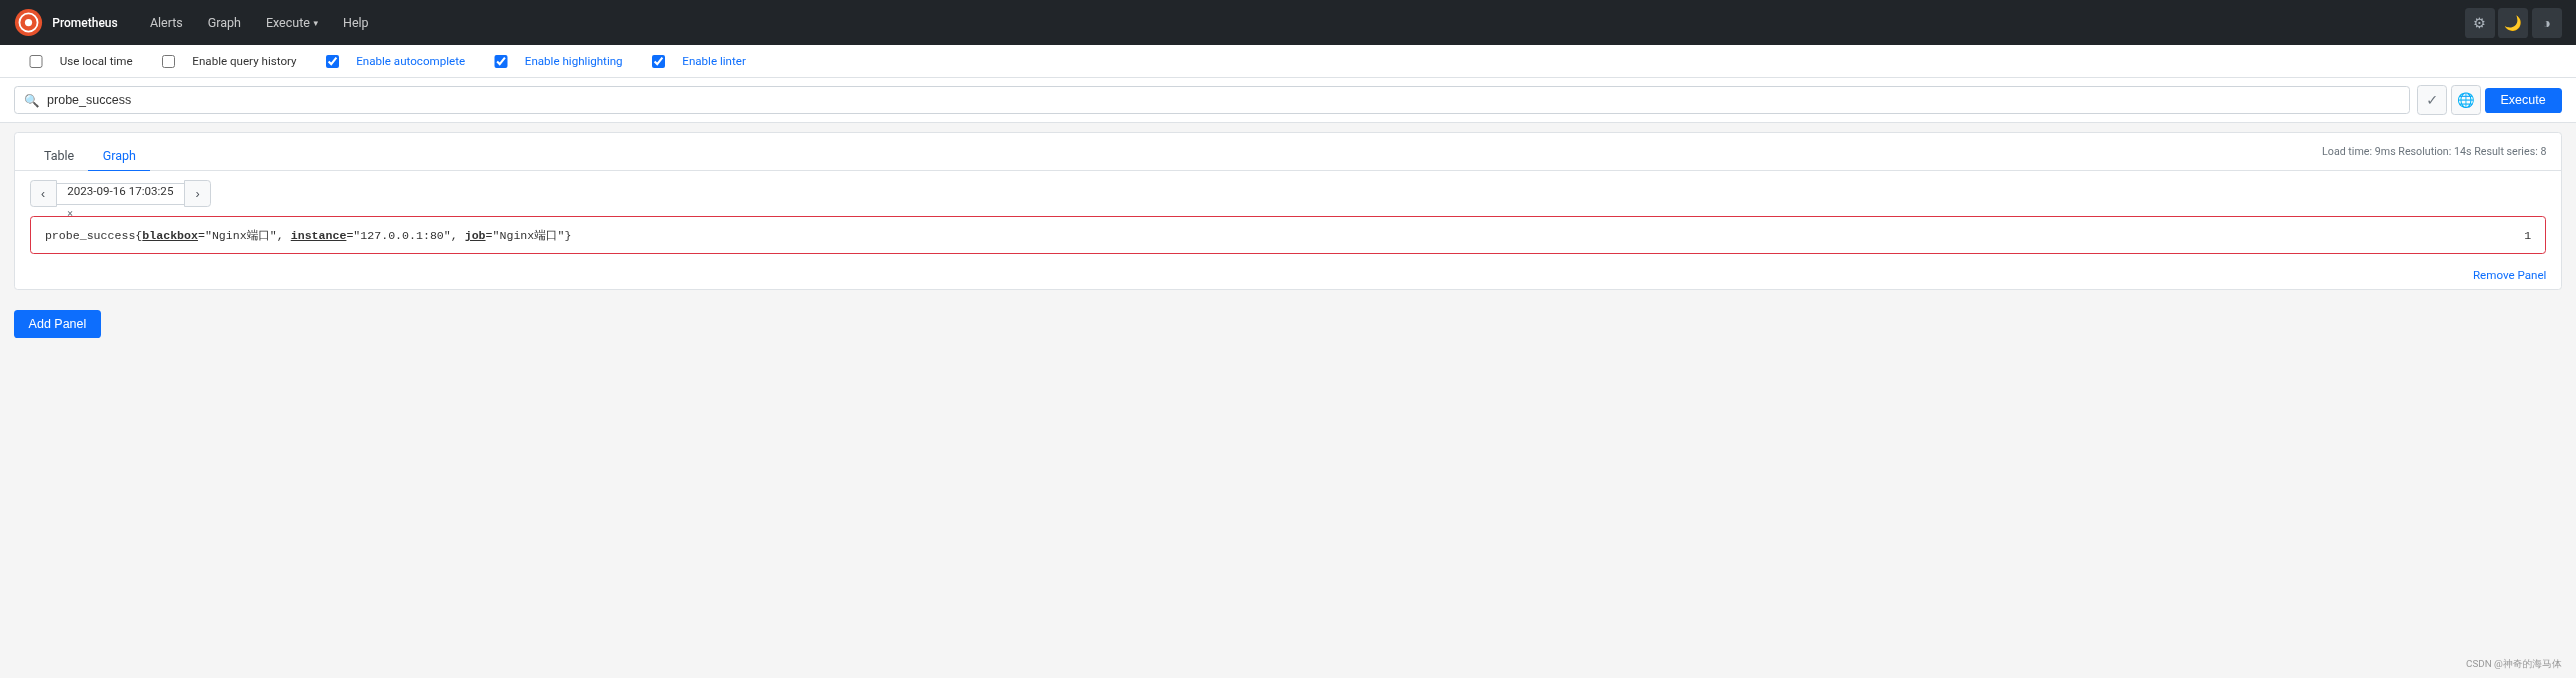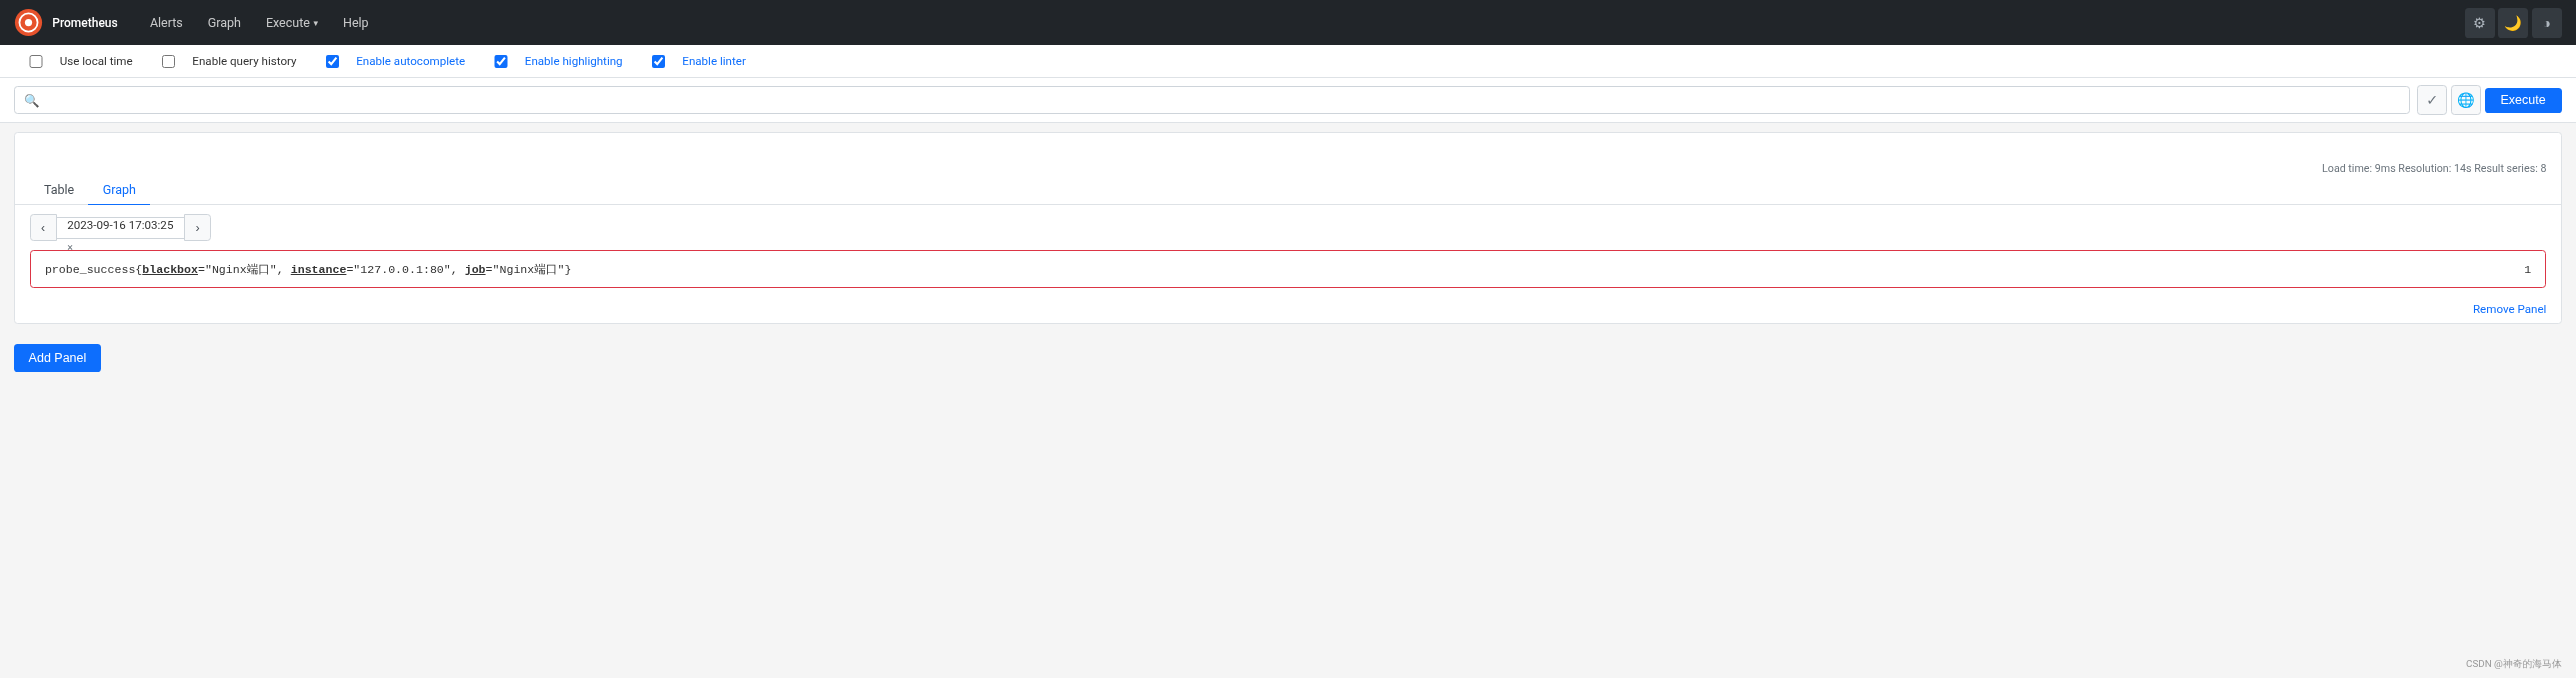--- a/index.html
+++ b/index.html
@@ -181,21 +181,20 @@
     .tabs-row {
       display: flex;
       align-items: center;
       padding: 7.2px 14.3px 0;
       border-bottom: 0.9px solid #dee2e6;
       justify-content: space-between;
     }
     .tabs {
       display: flex;
       gap: 0;
-      margin-top: 34px;
     }
     .tab {
       padding: 7.2px 14.3px;
       cursor: pointer;
       font-size: 12.5px;
       color: #495057;
       border-bottom: 1.8px solid transparent;
       margin-bottom: -0.9px;
     }
     .tab.active {
@@ -366,20 +365,21 @@
   </label>
   <label class="checkbox-label blue-text">
     <input type="checkbox" class="checkbox-blue" checked="" style="">
     <span>Enable linter</span>
   </label>
 </div>
 
 <div class="search-area">
   <div class="search-box">
     <span class="search-icon">🔍</span>
+    <input class="search-input" type="text" value="probe_success" style="">
   </div>
   <div class="search-actions">
     <button class="btn-check-icon">
       <span>✓</span>
     </button>
     <button class="btn-globe">
       <span>🌐</span>
     </button>
     <button class="btn-execute">Execute</button>
   </div>

